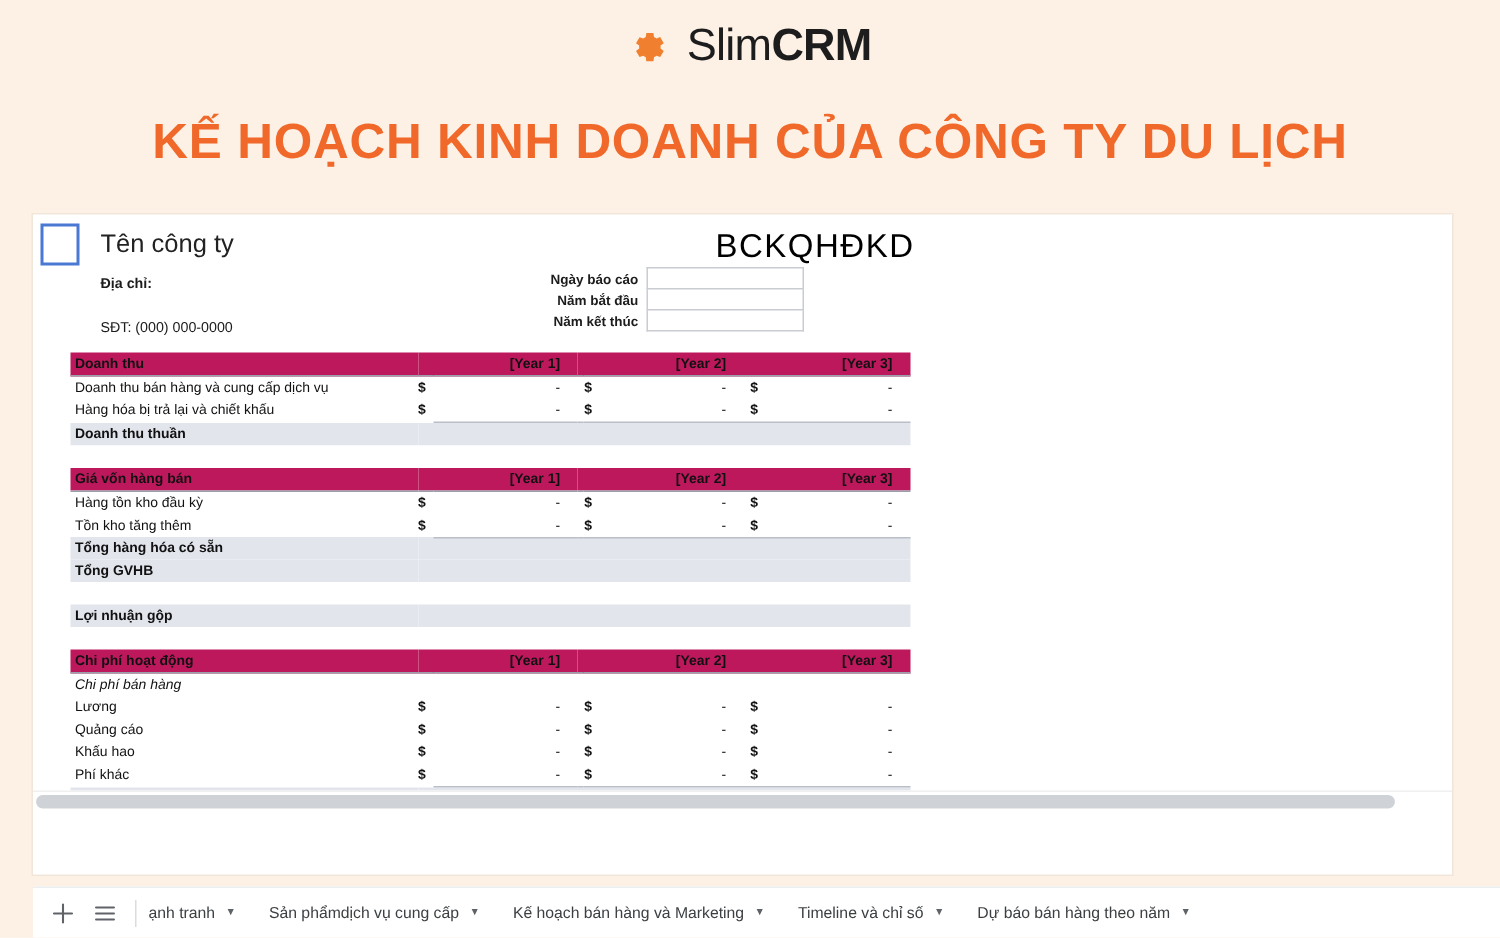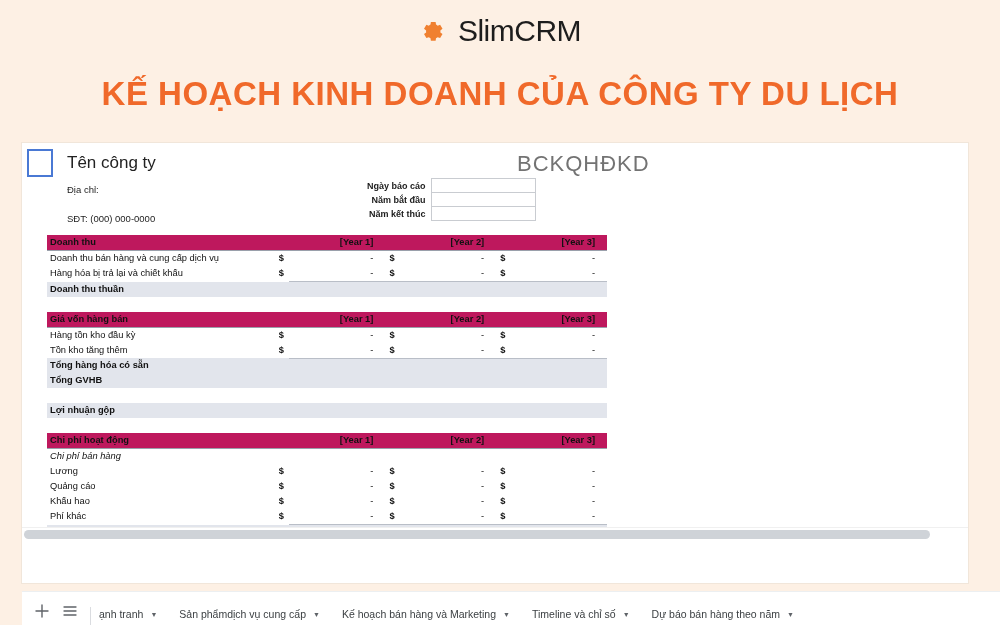--- a/index.html
+++ b/index.html
@@ -15,21 +15,21 @@
     height: 62px;
     display: flex; align-items: center; justify-content: center;
     gap: 9px;
   }
   .gear-icon { width: 30px; height: 30px; display:block; }
   .brand-text {
     font-size: 30px; letter-spacing: -0.5px; color: #1d1d1d;
     line-height: 1;
   }
   .brand-text .slim { font-weight: 400; }
-  .brand-text .crm  { font-weight: 400; }
+  .brand-text .crm  { font-weight: 700; }
 
   
   .page-title {
     text-align: center;
     font-size: 33px;
     font-weight: 700;
     color: #f0692a;
     letter-spacing: 0.5px;
     padding: 14px 14px 20px;
     line-height: 1.1;
@@ -55,25 +55,25 @@
   }
 
   
   .co-head { position: relative; height: 92px; }
   .co-name {
     position: absolute; left: 45px; top: 10px;
     font-size: 17px; color: #222; font-weight: 400;
   }
   .doc-code {
     position: absolute; left: 455px; top: 8px;
-    font-size: 22px; color: #737373; letter-spacing: 1px; font-weight: 400; margin-left: 40px;
+    font-size: 22px; color: #000000; letter-spacing: 1px; font-weight: 400;
   }
   .co-addr {
     position: absolute; left: 45px; top: 41px;
-    font-size: 9.5px; font-weight: 400; color: #1c1c1c;
+    font-size: 9.5px; font-weight: 700; color: #1c1c1c;
   }
   .co-phone {
     position: absolute; left: 45px; top: 70px;
     font-size: 9.5px; font-weight: 400; color: #1c1c1c;
   }
   .meta-table {
     position: absolute; left: 345px; top: 35px;
     border-collapse: collapse;
   }
   .meta-table td { padding: 0; height: 14px; }
@@ -134,21 +134,21 @@
     position: absolute; left: 2px; top: 2px;
     width: 906px; height: 9px;
     background: #cfd3d8; border-radius: 5px;
   }
 
   
   .tabbar {
     position: absolute; left: 22px; bottom: 0;
     width: 978px; height: 34px;
     background: #ffffff;
-    display: flex; align-items: flex-end;
+    display: flex; align-items: center;
     padding-left: 6px;
     border-top: 1px solid #eceff1;
     overflow: hidden;
   }
   .tb-btn {
     width: 28px; height: 28px;
     display: flex; align-items: center; justify-content: center;
     color: #5f6368; flex: 0 0 auto;
   }
   .tb-btn svg { display: block; }

